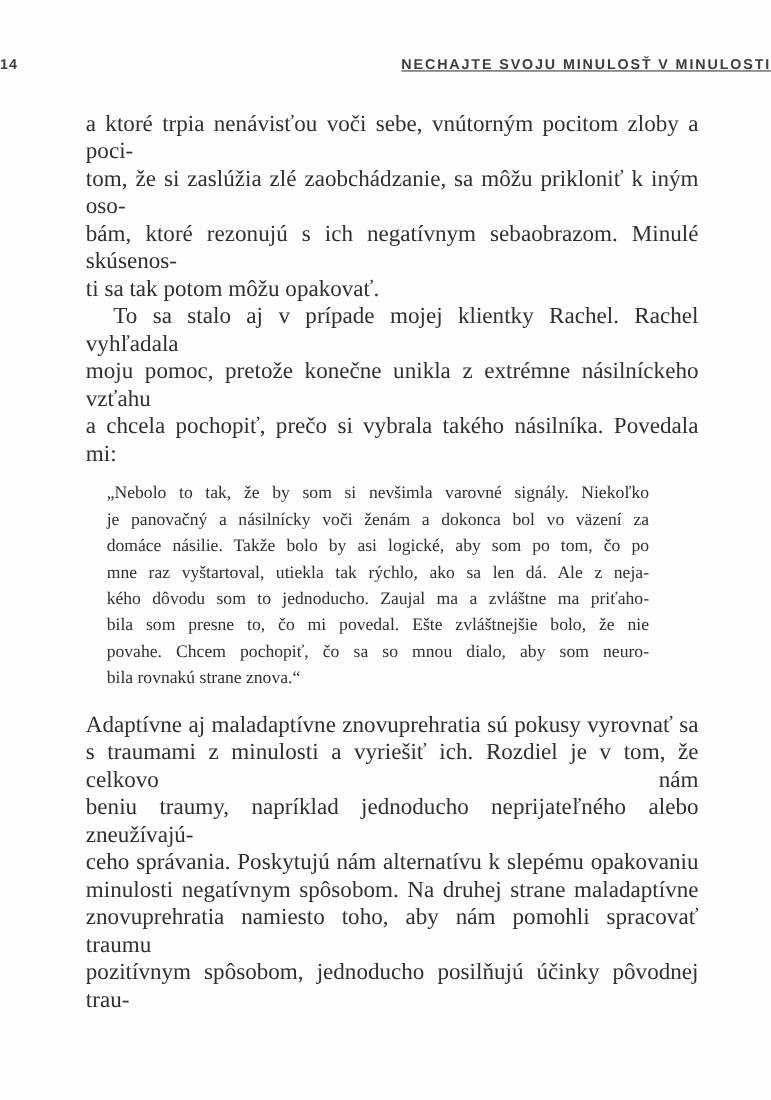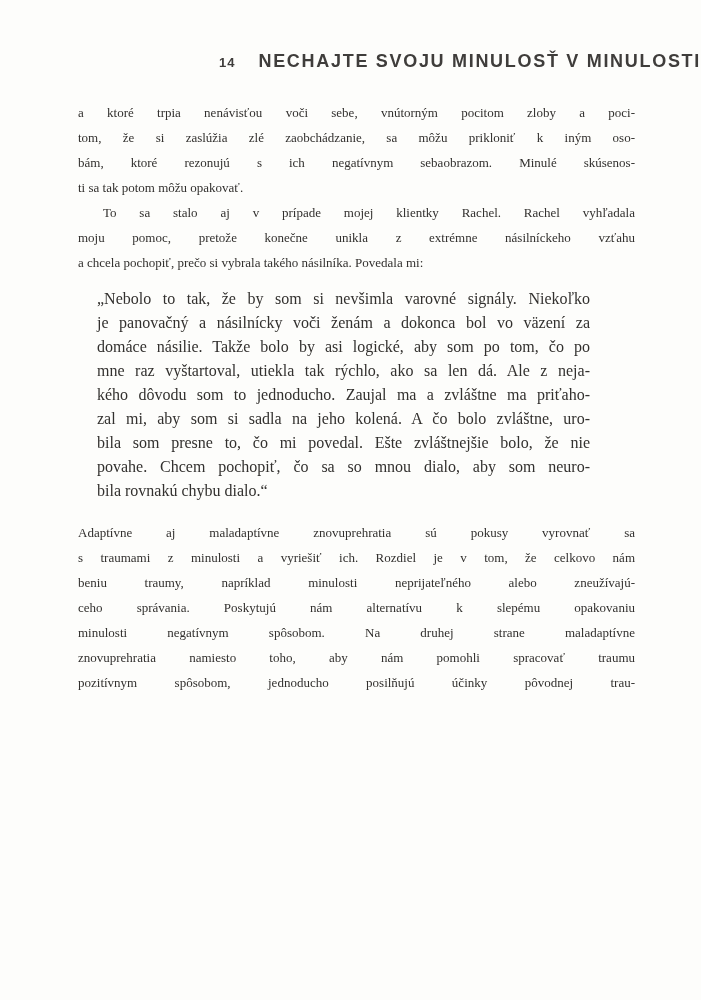--- a/index.html
+++ b/index.html
@@ -19,47 +19,48 @@
     height:1000px;
     background:var(--bg);
     color:var(--ink);
     overflow:hidden;
   }
   
   .page-header{
     position:absolute;
     top:51px; left:0; right:0;
     display:flex;
-    justify-content:flex-end;
+    justify-content:space-between;
     align-items:baseline;
     gap:23px;
     font-family:"Liberation Sans", sans-serif;
     color:var(--header-ink);
   }
   .page-number{
     font-size:13px;
     font-weight:bold;
     letter-spacing:1px;
   }
   .running-title{
-    font-size:18px;
+    font-size:13px;
     font-weight:600;
     letter-spacing:1.7px;
     white-space:nowrap;
+    text-decoration:underline;
   }
   
   .body-text{
     position:absolute;
     top:100px;
     left:78px;
     width:557px;
   }
   .para{
     margin:0;
-    font-size:13px;
+    font-size:21px;
     line-height:25px;
   }
   .tline{
     text-align:justify;
     text-align-last:justify;
   }
   .tline.last{
     text-align-last:left;
   }
   .para-indent .tline:first-child{
@@ -99,30 +100,29 @@
         <div class="tline">moju pomoc, pretože konečne unikla z extrémne násilníckeho vzťahu</div>
         <div class="tline last">a chcela pochopiť, prečo si vybrala takého násilníka. Povedala mi:</div>
       </div>
 
     <div class="para quote-block">
         <div class="tline">„Nebolo to tak, že by som si nevšimla varovné signály. Niekoľko</div>
         <div class="tline">je panovačný a násilnícky voči ženám a dokonca bol vo väzení za</div>
         <div class="tline">domáce násilie. Takže bolo by asi logické, aby som po tom, čo po</div>
         <div class="tline">mne raz vyštartoval, utiekla tak rýchlo, ako sa len dá. Ale z neja-</div>
         <div class="tline">kého dôvodu som to jednoducho. Zaujal ma a zvláštne ma priťaho-</div>
-        <div class="tline">zal mi, aby som si sadla na jeho kolená. A čo bolo zvláštne, uro-</div>
         <div class="tline">bila som presne to, čo mi povedal. Ešte zvláštnejšie bolo, že nie</div>
         <div class="tline">povahe. Chcem pochopiť, čo sa so mnou dialo, aby som neuro-</div>
-        <div class="tline last">bila rovnakú chybu dialo.“</div>
+        <div class="tline last">bila rovnakú strane znova.“</div>
       </div>
 
     <div class="para para-after-quote">
         <div class="tline">Adaptívne aj maladaptívne znovuprehratia sú pokusy vyrovnať sa</div>
         <div class="tline">s traumami z minulosti a vyriešiť ich. Rozdiel je v tom, že celkovo nám</div>
-        <div class="tline">beniu traumy, napríklad minulosti neprijateľného alebo zneužívajú-</div>
+        <div class="tline">beniu traumy, napríklad jednoducho neprijateľného alebo zneužívajú-</div>
         <div class="tline">ceho správania. Poskytujú nám alternatívu k slepému opakovaniu</div>
         <div class="tline">minulosti negatívnym spôsobom. Na druhej strane maladaptívne</div>
         <div class="tline">znovuprehratia namiesto toho, aby nám pomohli spracovať traumu</div>
         <div class="tline">pozitívnym spôsobom, jednoducho posilňujú účinky pôvodnej trau-</div>
       </div>
 
   </div>
 </div>
 
 </body></html>

